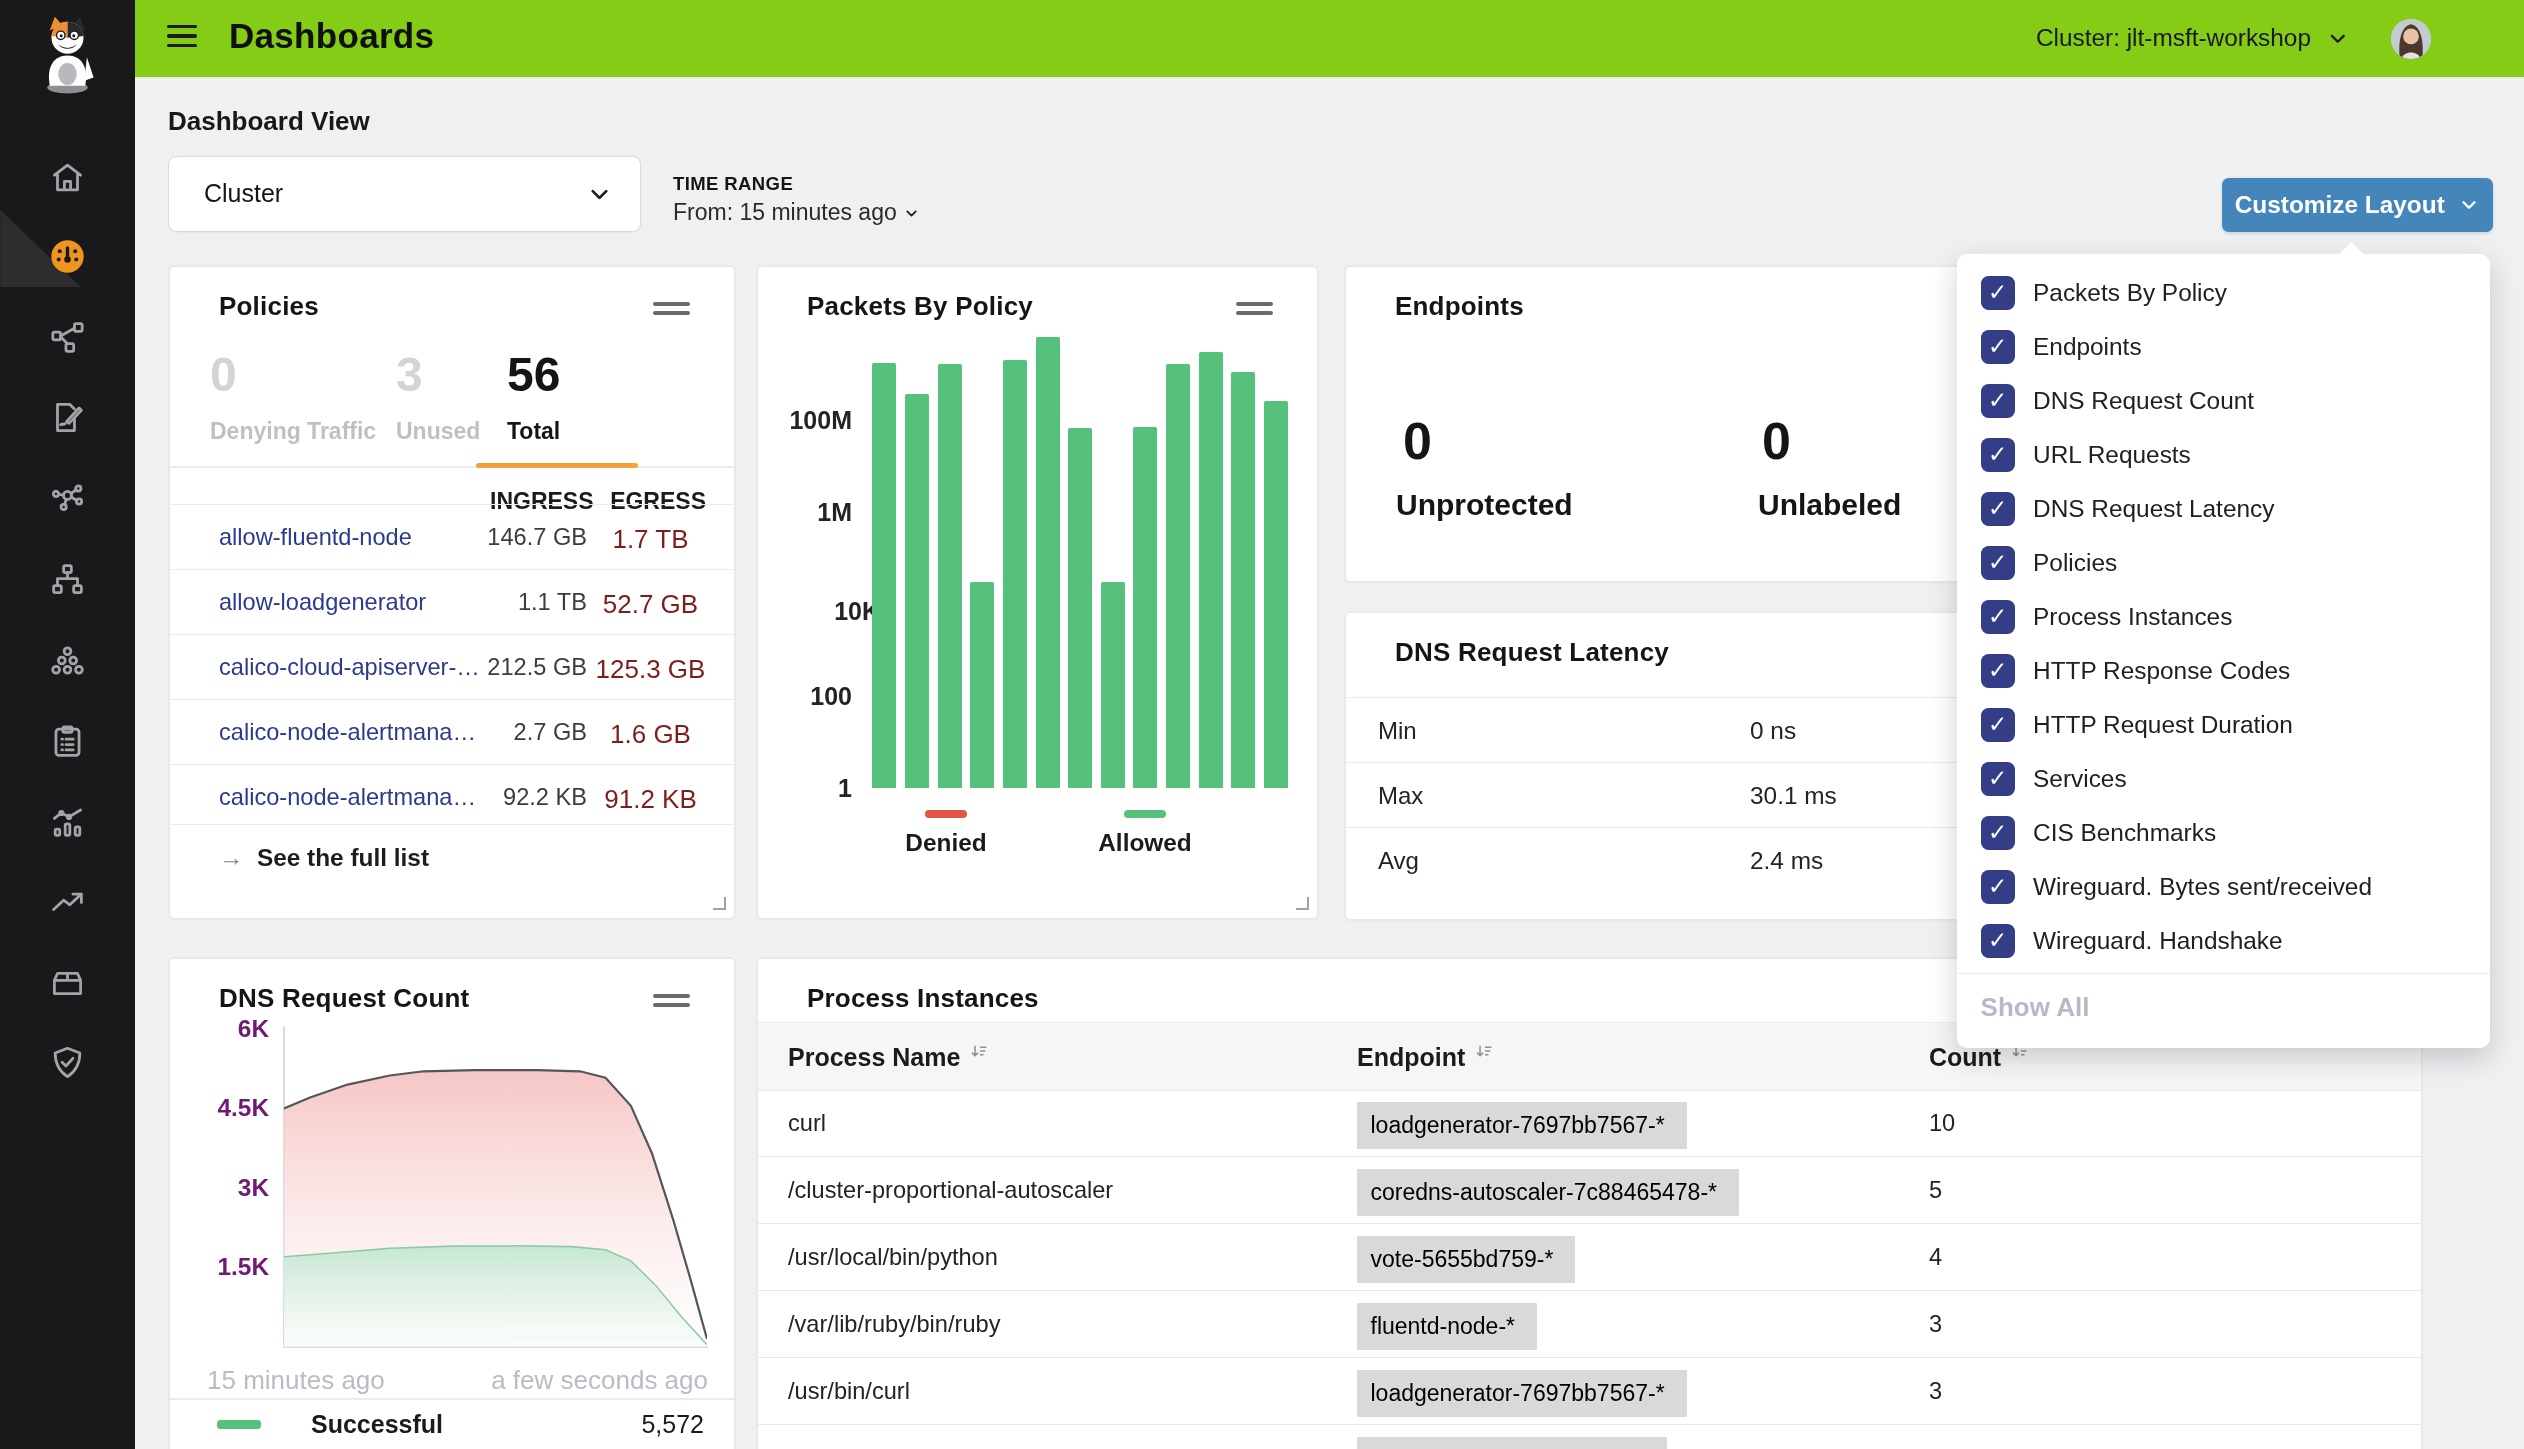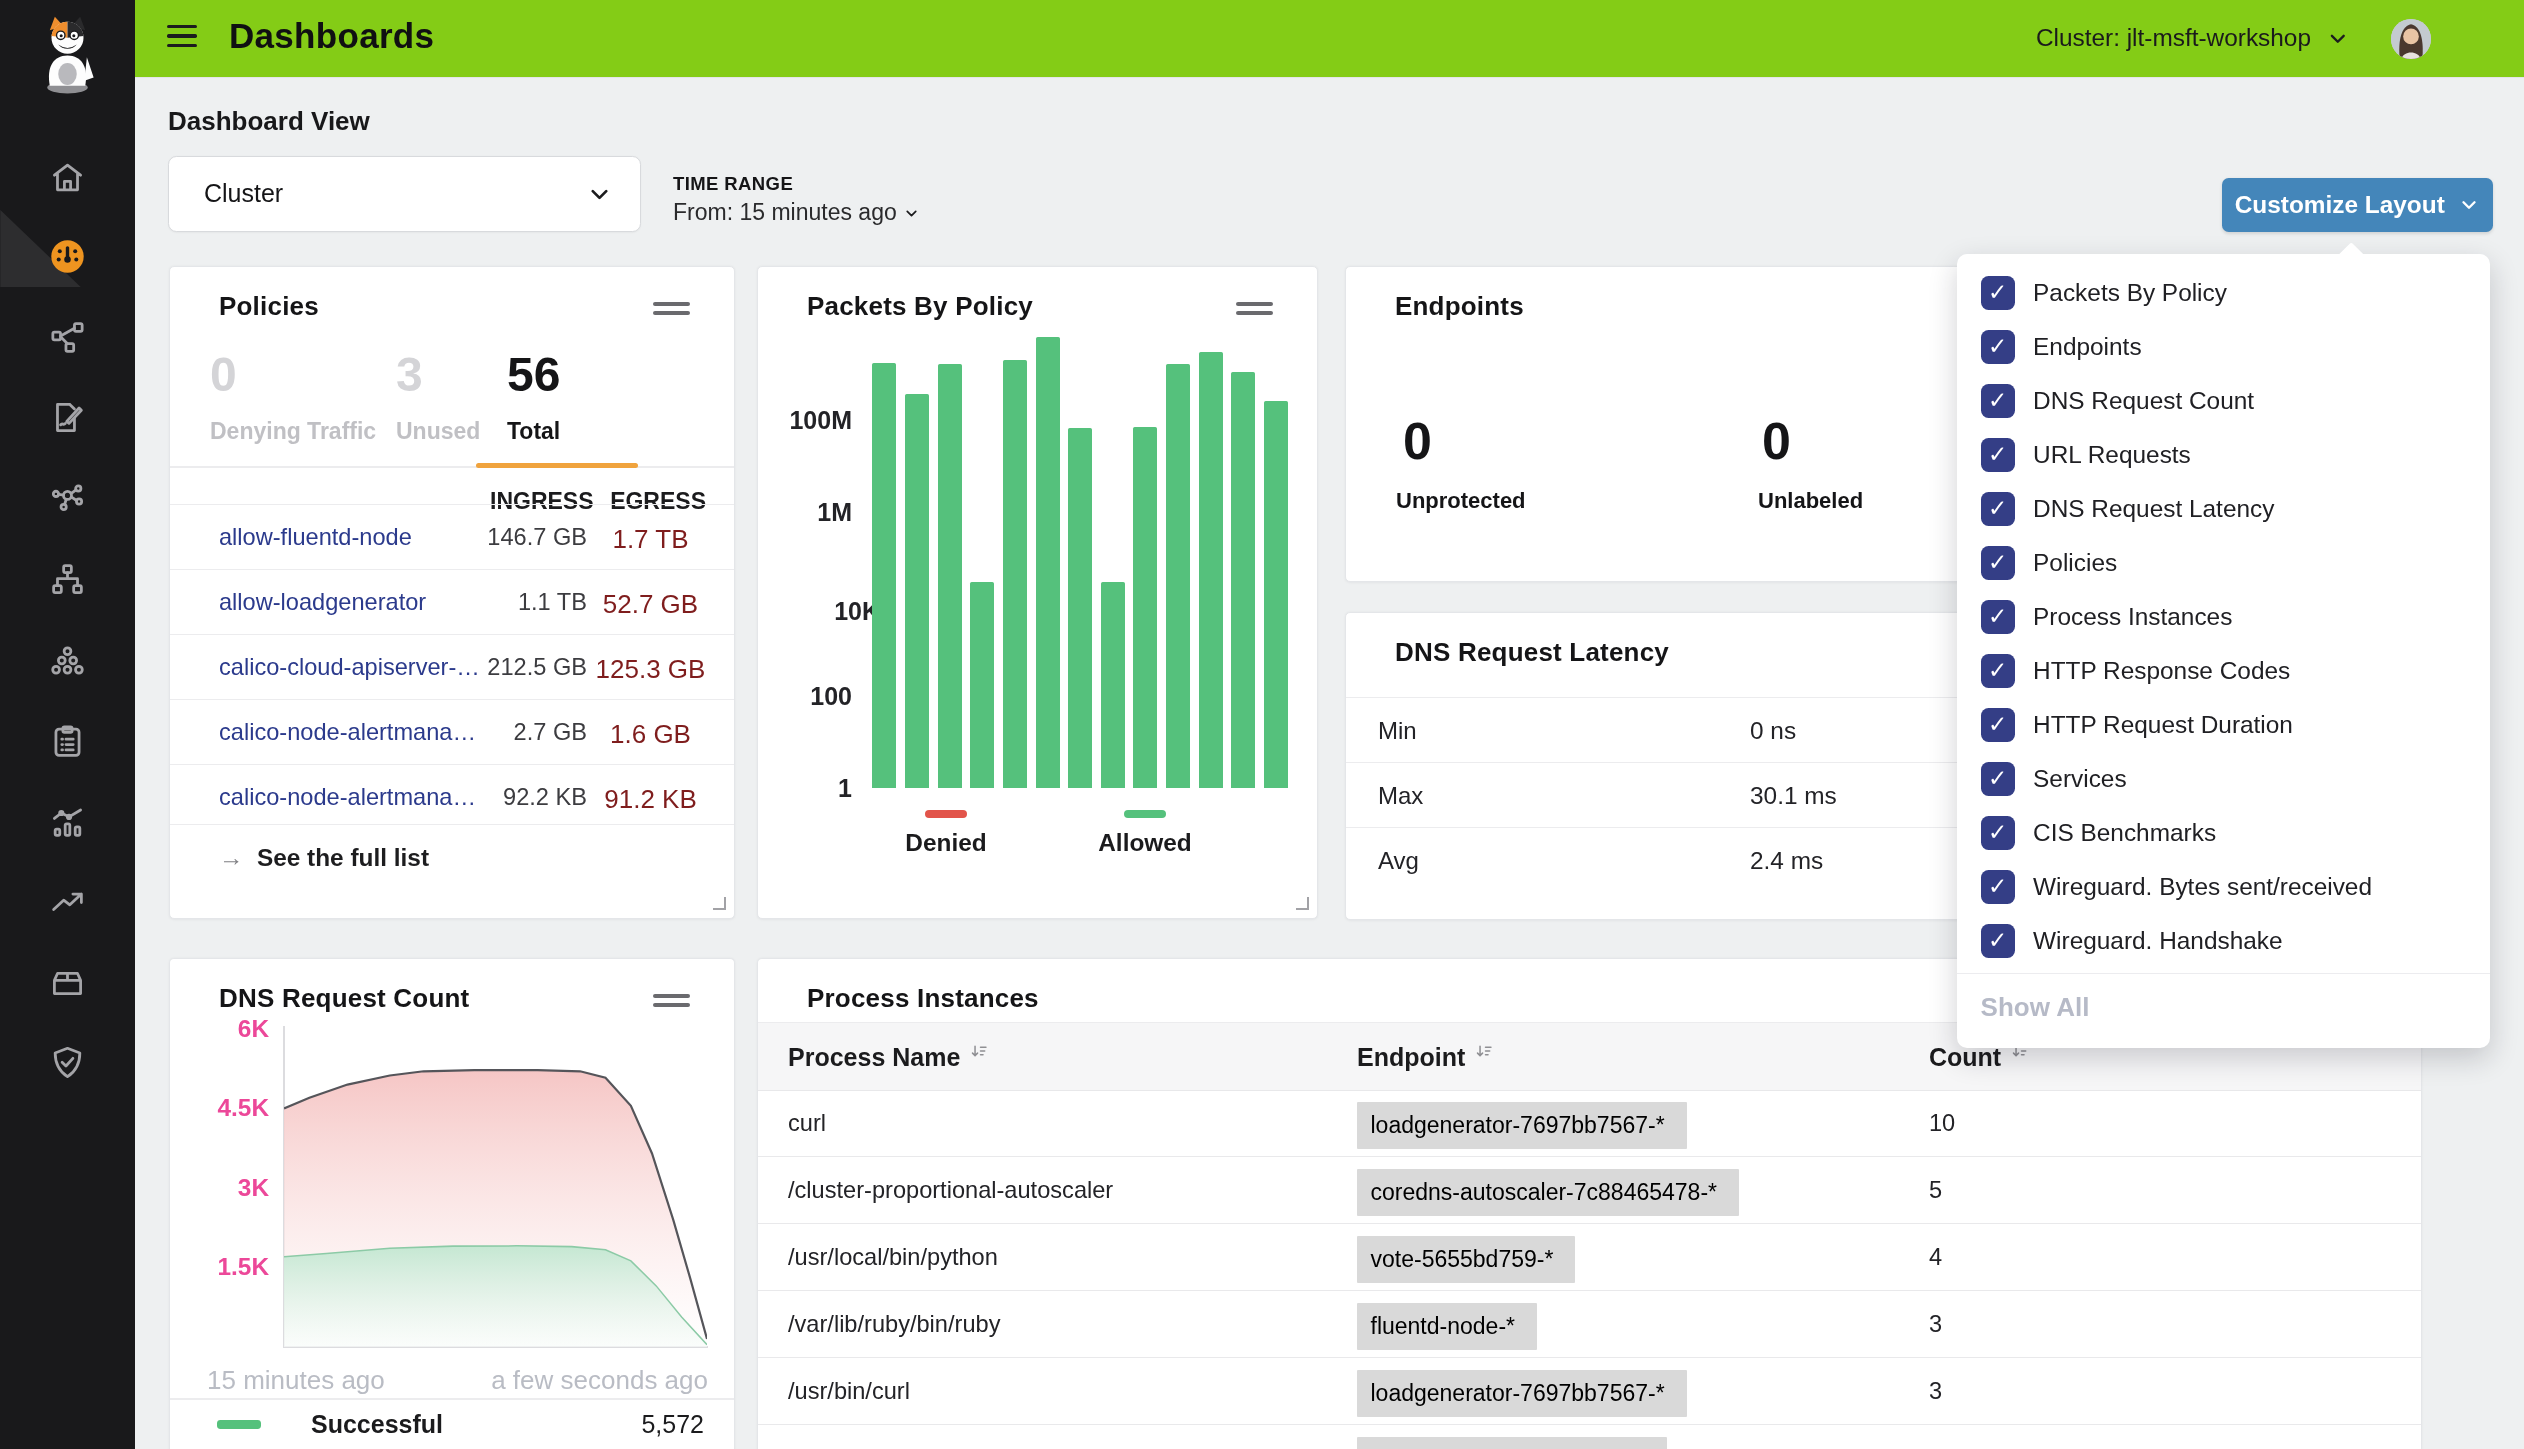--- a/index.html
+++ b/index.html
@@ -54,32 +54,32 @@
   
   #packets-card{left:757px;top:266px;width:559px;height:651px;}
   .pbp-tick{position:absolute;left:0;width:94px;text-align:right;font-size:25px;font-weight:600;color:#232327;}
   .pbp-bar{position:absolute;bottom:130px;width:23.6px;border-radius:1.7px 1.7px 0 0;}
   .pbp-leg{position:absolute;top:539px;width:104px;text-align:center;}
   .pbp-leg i{display:inline-block;width:42px;height:8.4px;border-radius:4.2px;}
   .pbp-leg b{display:block;margin-top:8.4px;font-size:24.4px;font-weight:600;color:#1b1b1d;}
   
   #endpoints-card{left:1345px;top:266px;width:1075px;height:314px;}
   .estat .num{position:absolute;font-size:52px;font-weight:700;color:#151517;line-height:1;}
-  .estat .lbl{position:absolute;font-size:22px;font-weight:600;color:#151517;}
+  .estat .lbl{position:absolute;font-size:30px;font-weight:600;color:#151517;}
   
   #latency-card{left:1345px;top:612px;width:1075px;height:306px;}
   .lrow{position:relative;height:64px;border-top:0.8px solid #ececee;}
   .lrow .l{position:absolute;left:32px;top:18.5px;font-size:24px;color:#232327;}
   .lrow .v{position:absolute;left:404px;top:18.5px;font-size:24.4px;color:#232327;}
   .lrows{position:absolute;left:0;top:84px;width:100%;}
   
   #dnscount-card{left:169px;top:958px;width:564px;height:492px;border-bottom:none;border-radius:5px 5px 0 0;}
   .dc-axis-y{position:absolute;left:113px;top:67px;width:1.7px;height:321px;background:#dcdcdf;}
   .dc-axis-x{position:absolute;left:113px;top:387px;width:425px;height:1.7px;background:#dcdcdf;}
-  .dc-tick{position:absolute;left:0;width:99px;text-align:right;font-size:24.4px;font-weight:600;color:#ec4899;}
+  .dc-tick{position:absolute;left:0;width:99px;text-align:right;font-size:24.4px;font-weight:600;color:#701a75;}
   .dc-xlabel{position:absolute;top:406px;font-size:26px;color:#b9bcc4;}
   .dc-divider{position:absolute;left:0;top:439px;width:100%;height:1.7px;background:#ececee;}
   .dc-leg-swatch{position:absolute;left:47px;top:461px;width:44px;height:9.3px;border-radius:3.4px;}
   .dc-leg-label{position:absolute;left:141px;top:451px;font-size:25px;font-weight:600;color:#1b1b1d;}
   .dc-leg-value{position:absolute;right:30px;top:451px;font-size:25px;color:#1b1b1d;}
   
   #process-card{left:757px;top:958px;width:1663px;height:492px;border-bottom:none;border-radius:5px 5px 0 0;}
   .proc-head{position:absolute;left:0;top:63px;width:100%;height:67px;background:#f6f6f7;border-top:0.8px solid #ececee;border-bottom:0.8px solid #e8e8ea;}
   .proc-head span.hcell{position:absolute;top:20px;font-size:25px;font-weight:700;color:#1b1b1d;display:inline-flex;align-items:flex-start;gap:10px;}
   .proc-rows{position:absolute;left:0;top:131px;width:100%;}

